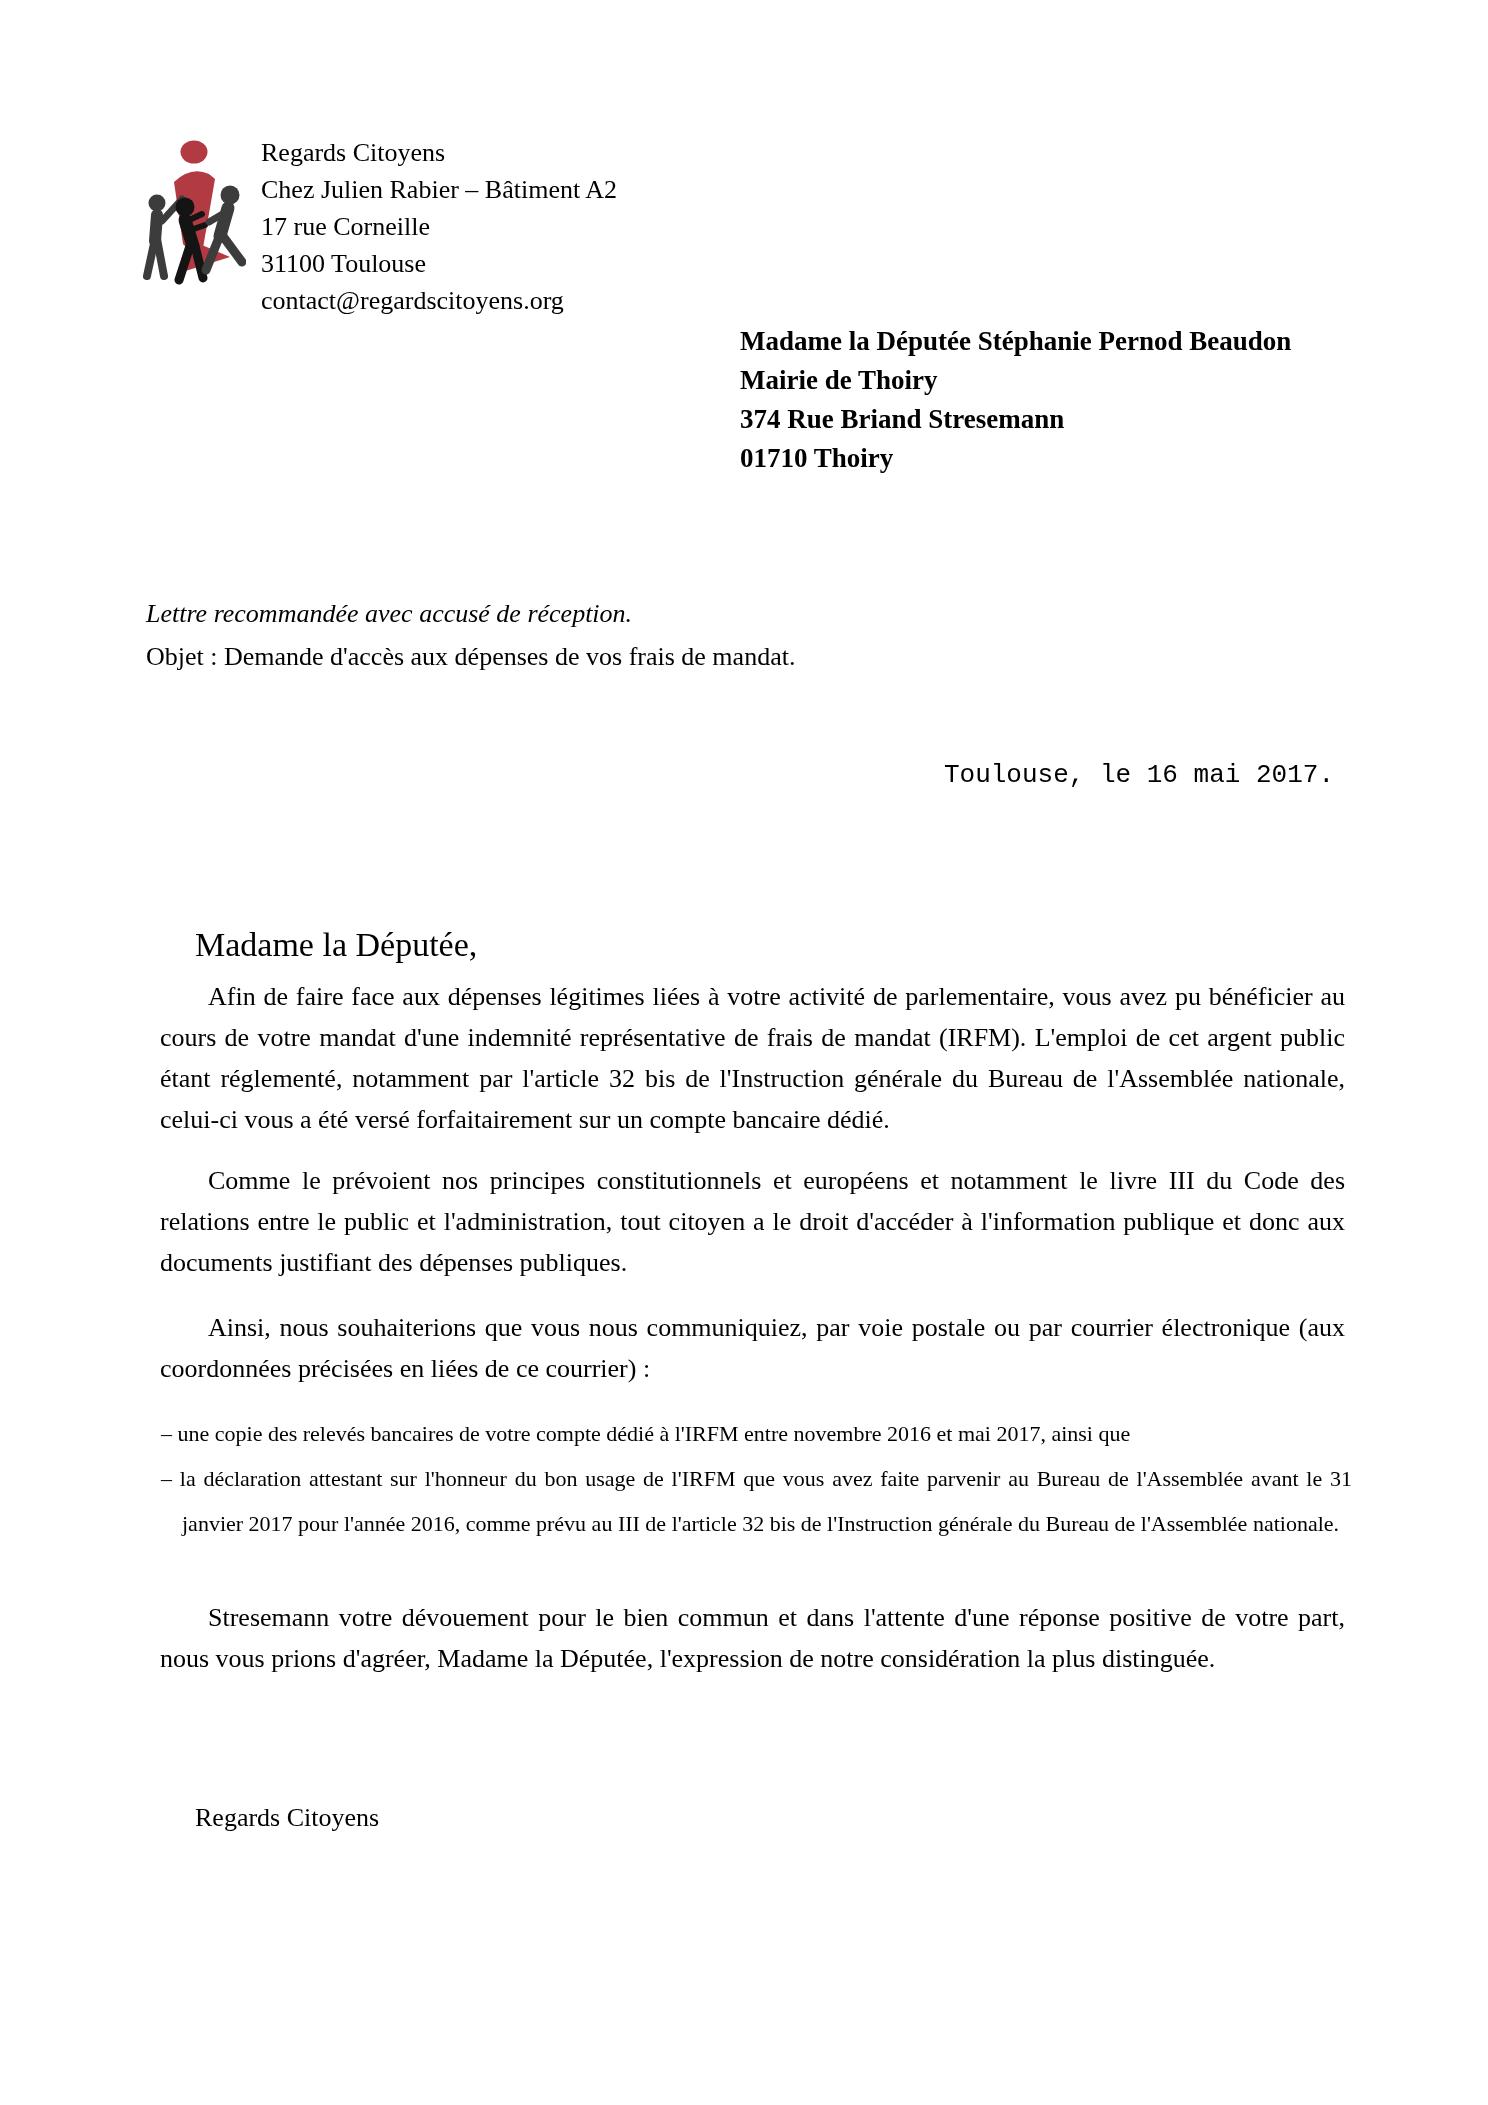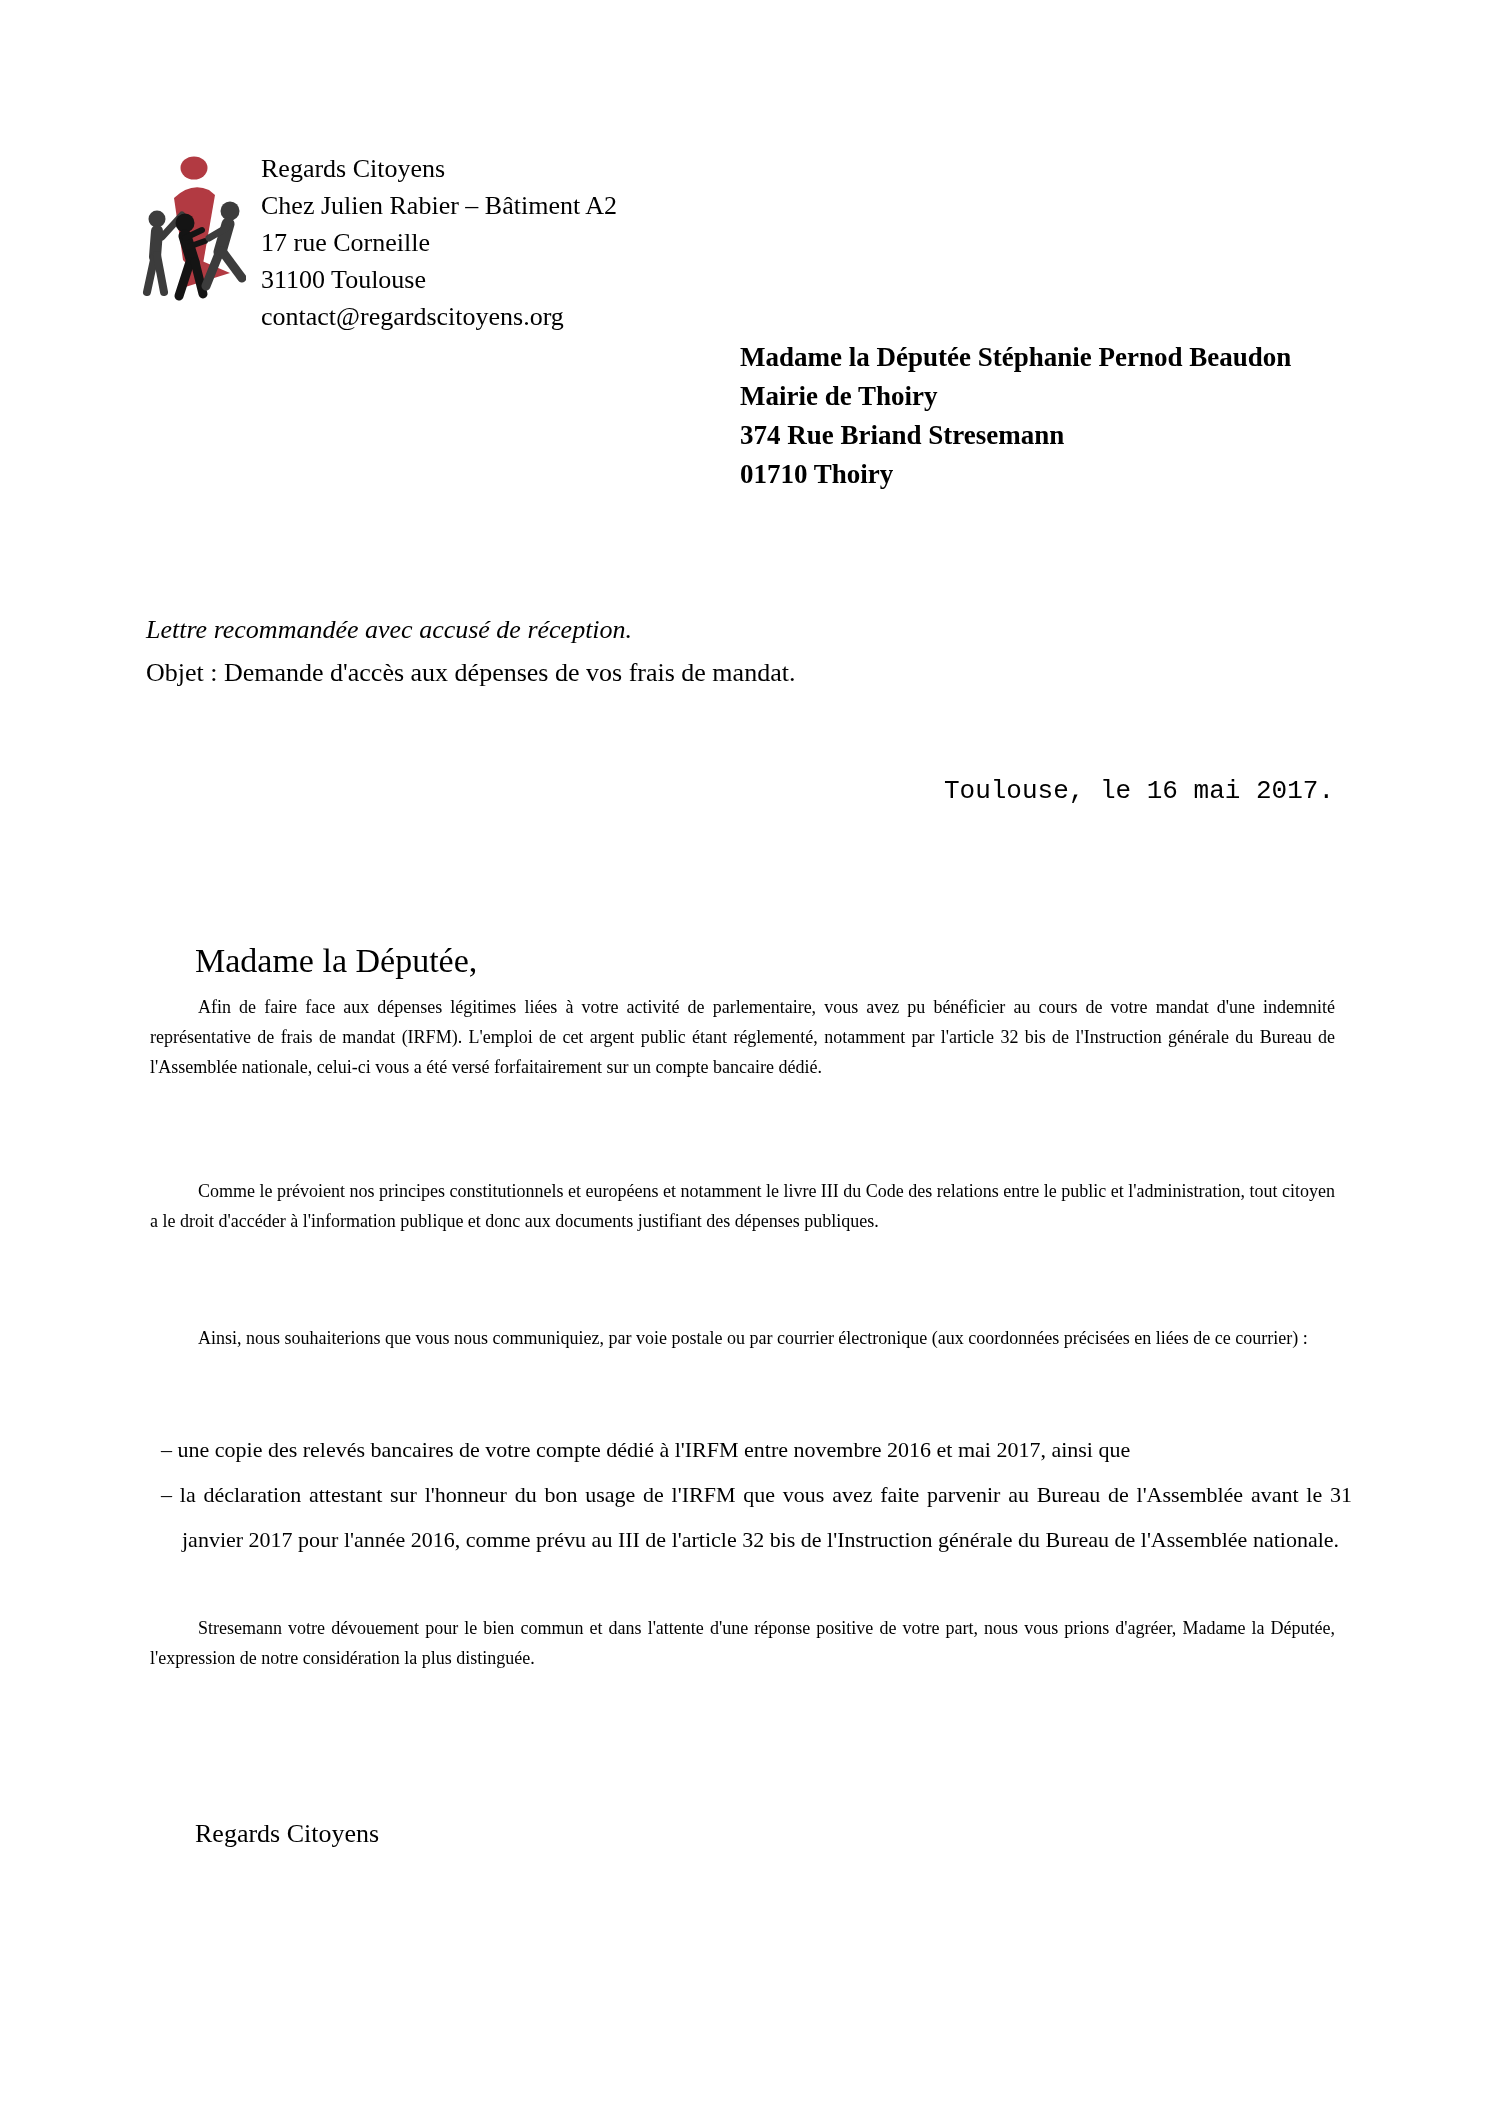--- a/index.html
+++ b/index.html
@@ -4,30 +4,30 @@
 <style>
   html,body{margin:0;padding:0;background:#ffffff;}
   .page{
     position:relative;
     width:1488px;height:2105px;
     background:#ffffff;
     font-family:"Liberation Serif","DejaVu Serif",serif;
     color:#000000;
     overflow:hidden;
   }
-  .abs{position:absolute;margin-top:16px;}
+  .abs{position:absolute;}
   .sender{left:261px;top:134px;font-size:26px;line-height:37px;}
   .sender .email{}
   .logo-box{left:141px;top:136px;width:105px;height:154px;}
   .recipient{left:740px;top:322px;font-size:27px;line-height:39px;font-weight:bold;}
   .reference{left:146px;top:592px;font-size:26px;line-height:43px;}
   .reference .registered{font-style:italic;}
   .dateline{right:154px;top:760px;font-size:26px;text-align:left;font-family:Liberation Mono, monospace;}
   .salutation{left:195px;top:926px;font-size:34px;}
-  .para{left:150px;width:1185px;font-size:18px;line-height:30px;text-align:justify;text-indent:48px;}
+  .para{left:160px;width:1185px;font-size:26px;line-height:41px;text-align:justify;text-indent:48px;}
   .p1{top:976px;}
   .p2{top:1160px;}
   .p3{top:1307px;}
   .list-item{left:161px;width:1170px;font-size:22px;line-height:45px;text-align:justify;padding-left:21px;text-indent:-21px;}
   .li1{top:1411px;}
   .li2{top:1456px;}
   .closing{top:1597px;}
   .signature{left:195px;top:1803px;font-size:26px;}
 </style>
 </head>

